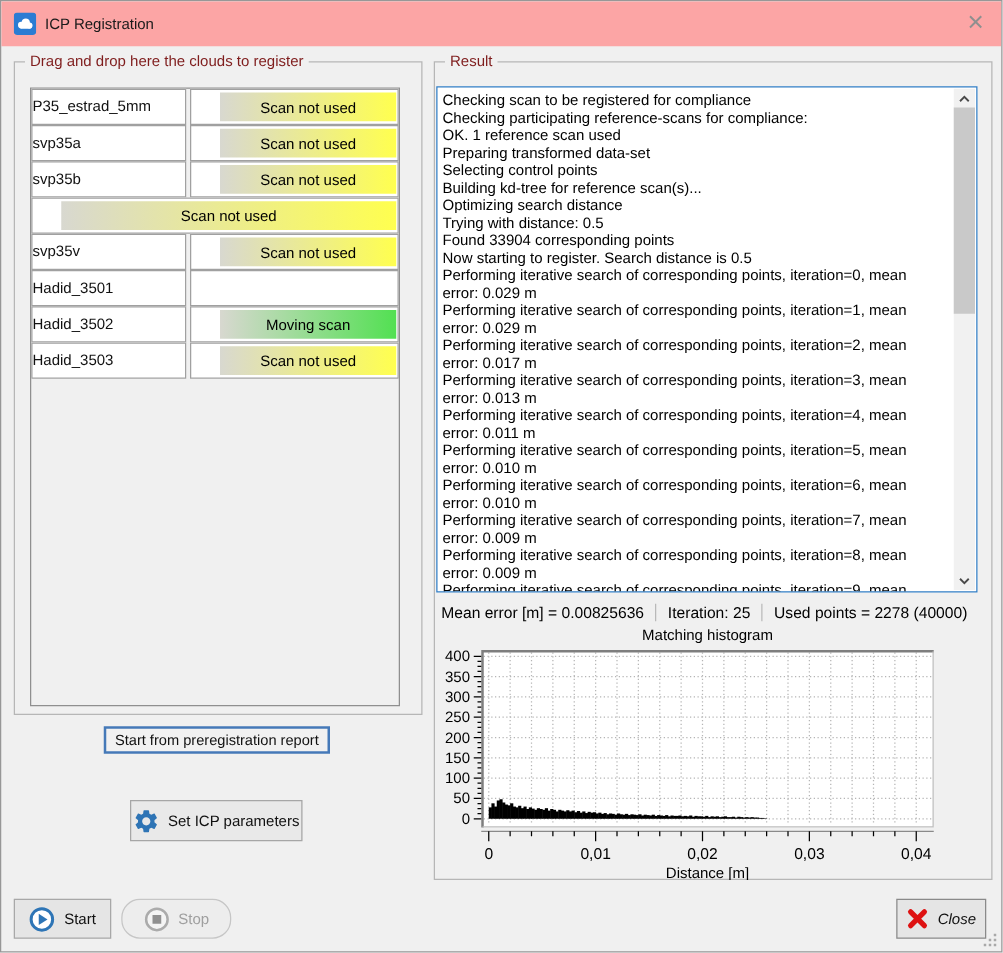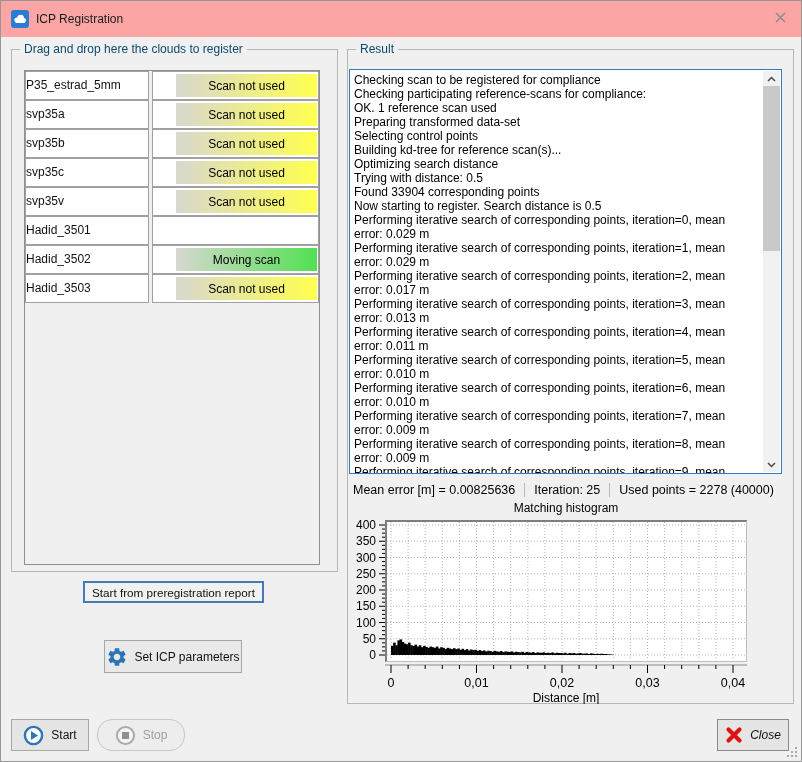--- a/index.html
+++ b/index.html
@@ -15,21 +15,21 @@
     background:#fca5a5;display:flex;align-items:center;
   }
   .app-icon{margin-left:10px;width:18px;height:18px;display:block;}
   .title-text{margin-left:7px;font-size:12px;color:#1a1a1a;}
   .win-close{position:absolute;right:14px;top:10px;width:13px;height:13px;cursor:default;}
   .groupbox{
     position:absolute;border:1px solid #b6b6b6;
   }
   .groupbox-label{
     position:absolute;top:-8px;left:8px;background:#f0f0f0;
-    padding:0 4px;color:#0c4a6e;font-size:12px;white-space:nowrap;
+    padding:0 4px;color:#7f1d1d;font-size:12px;white-space:nowrap;
   }
   
   .scan-table{
     position:absolute;left:12px;top:20px;width:296px;height:495px;
     border:1px solid #8f8f8f;background:#f0f0f0;padding:0;
   }
   .scan-row{display:flex;height:29px;gap:3px;}
   .scan-name-cell{
     width:124px;background:#fff;border:1px solid #a0a0a0;
     padding-left:0;line-height:26px;font-size:12px;overflow:hidden;white-space:nowrap;
@@ -122,21 +122,20 @@
             <div class="scan-status-btn" style="background: linear-gradient(90deg, rgb(216, 216, 208) 0%, rgb(255, 255, 79) 100%);">Scan not used</div>
           </div>
         </div>
         <div class="scan-row">
           <div class="scan-name-cell">svp35b</div>
           <div class="scan-status-cell">
             <div class="scan-status-btn" style="background: linear-gradient(90deg, rgb(216, 216, 208) 0%, rgb(255, 255, 79) 100%);">Scan not used</div>
           </div>
         </div>
         <div class="scan-row">
-          <div class="scan-name-cell">svp35c</div>
           <div class="scan-status-cell">
             <div class="scan-status-btn" style="background: linear-gradient(90deg, rgb(216, 216, 208) 0%, rgb(255, 255, 79) 100%);">Scan not used</div>
           </div>
         </div>
         <div class="scan-row">
           <div class="scan-name-cell">svp35v</div>
           <div class="scan-status-cell">
             <div class="scan-status-btn" style="background: linear-gradient(90deg, rgb(216, 216, 208) 0%, rgb(255, 255, 79) 100%);">Scan not used</div>
           </div>
         </div>

